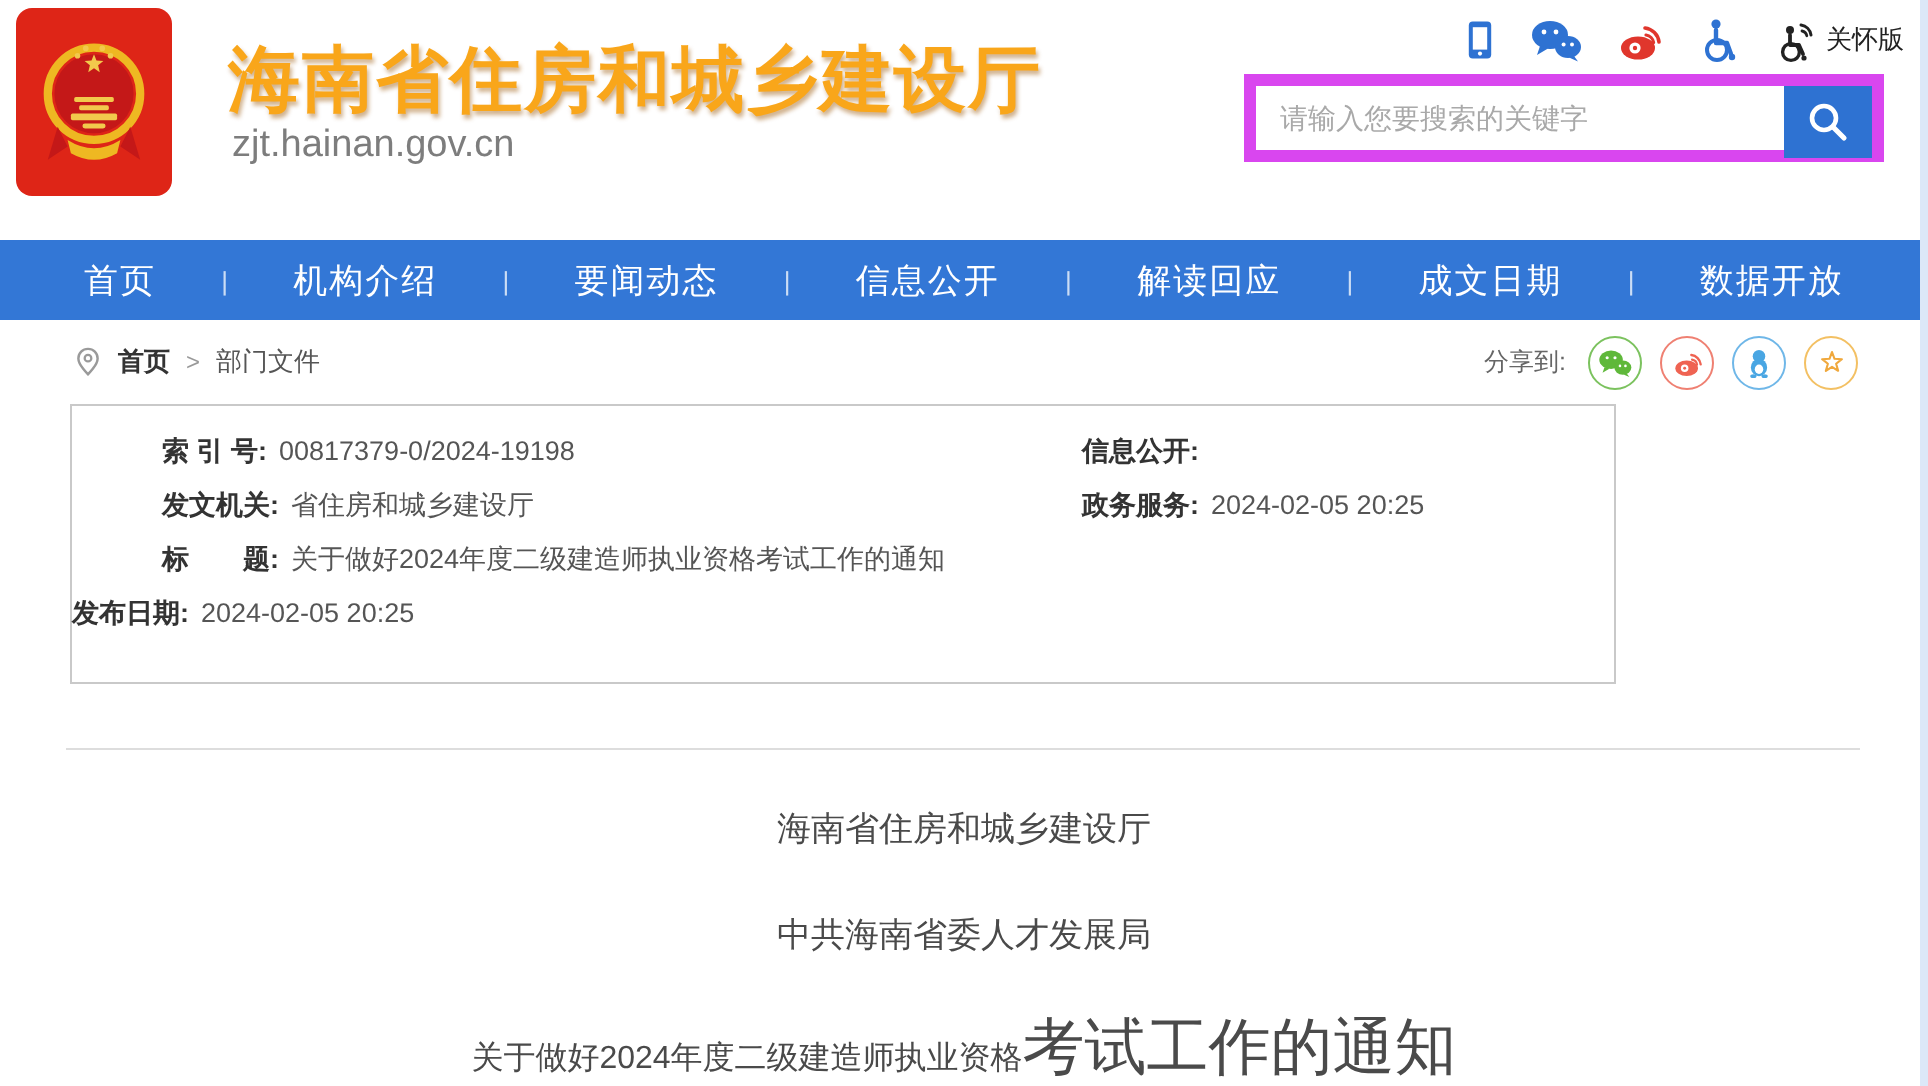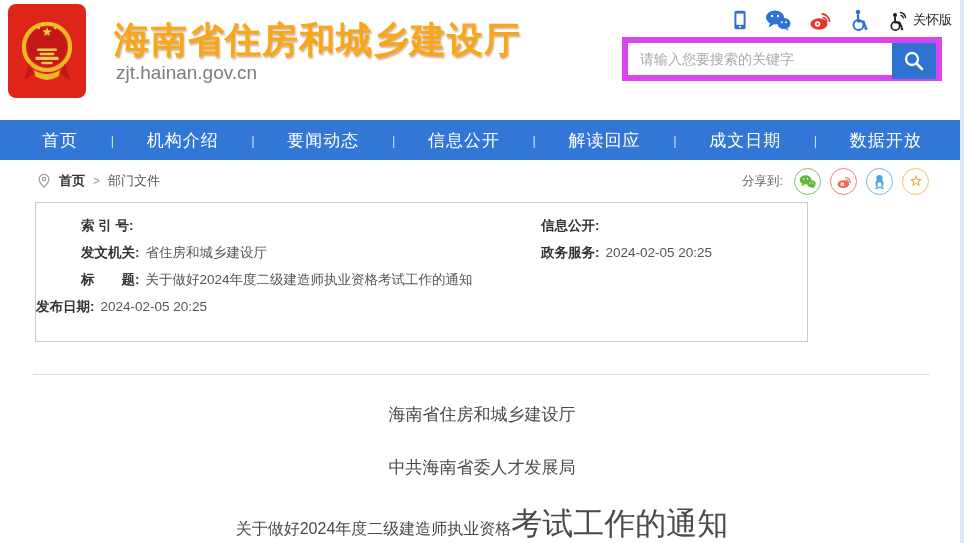--- a/index.html
+++ b/index.html
@@ -234,20 +234,21 @@
           <path d="M12 4.5 L13.9 9.6 L19.4 9.9 L15.1 13.3 L16.6 18.6 L12 15.6 L7.4 18.6 L8.9 13.3 L4.6 9.9 L10.1 9.6 Z" stroke="#f0a83c" stroke-width="1.6" fill="none" stroke-linejoin="round"></path>
         </svg>
       </span>
     </div>
   </div>
 
   <div class="meta-box">
     <div class="meta-row">
       <div class="meta-cell left">
         <span class="meta-label">索 引 号:</span>
+        <span class="meta-value">00817379-0/2024-19198</span>
       </div>
       <div class="meta-cell right">
         <span class="meta-label">信息公开:</span>
         <span class="meta-value"></span>
       </div>
     </div>
     <div class="meta-row">
       <div class="meta-cell left">
         <span class="meta-label">发文机关:</span>
         <span class="meta-value">省住房和城乡建设厅</span>

